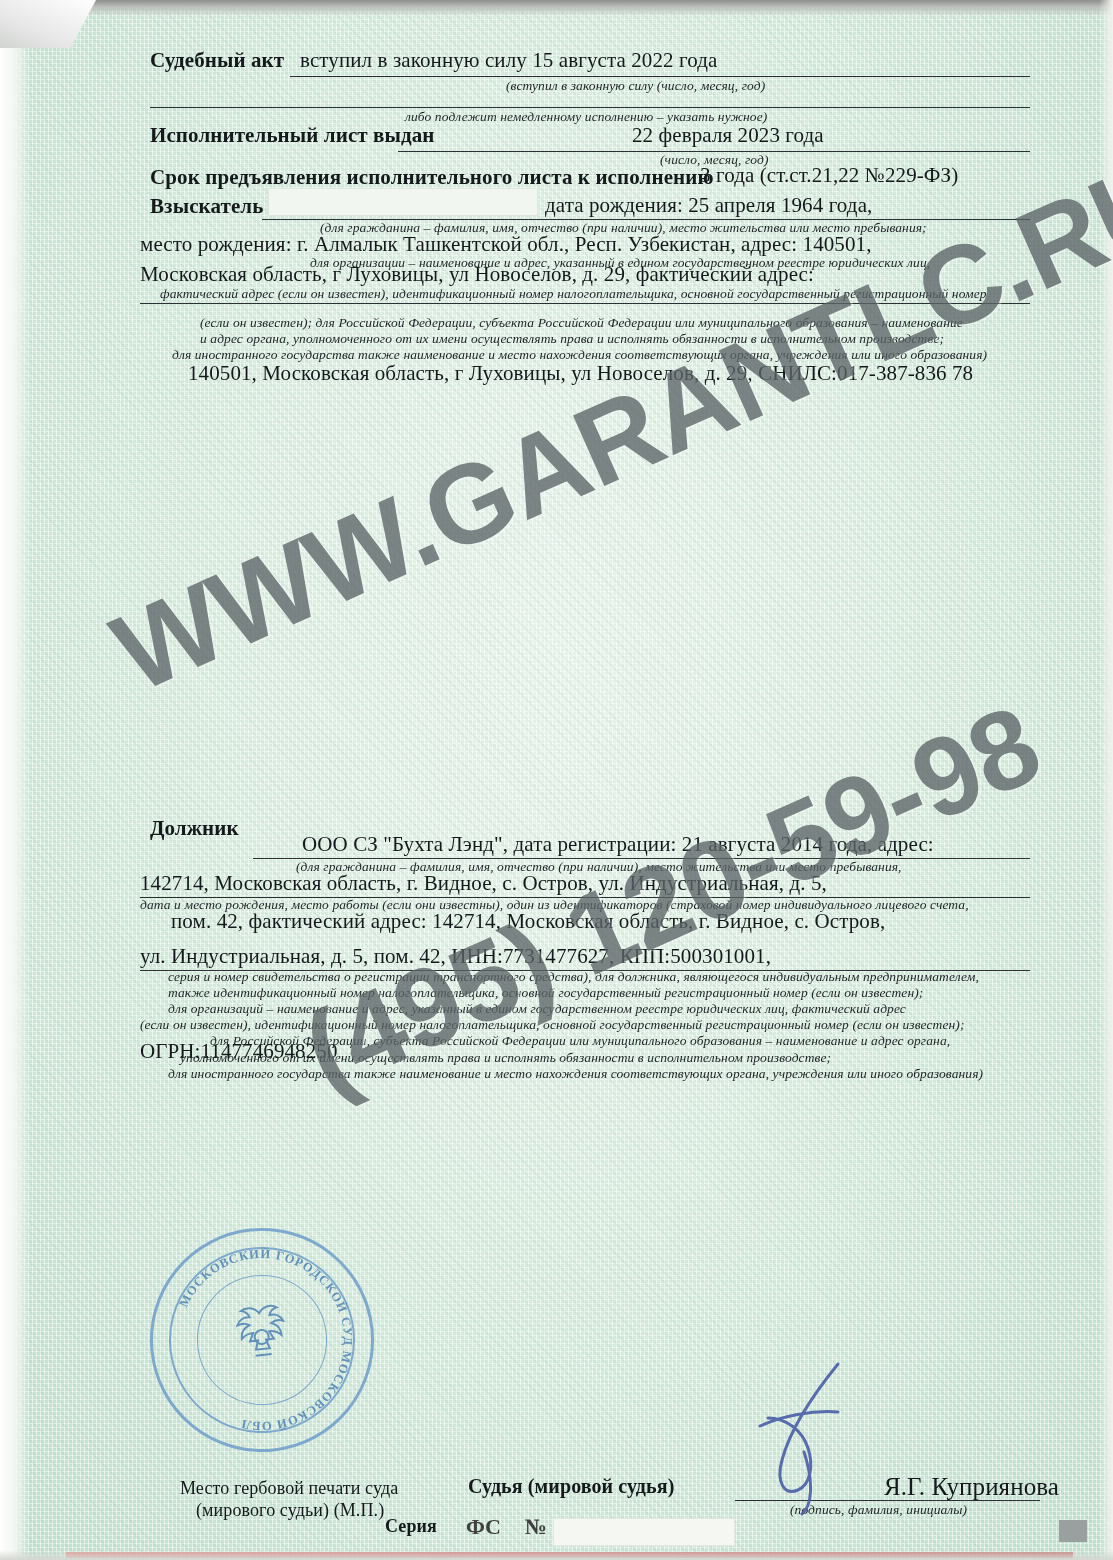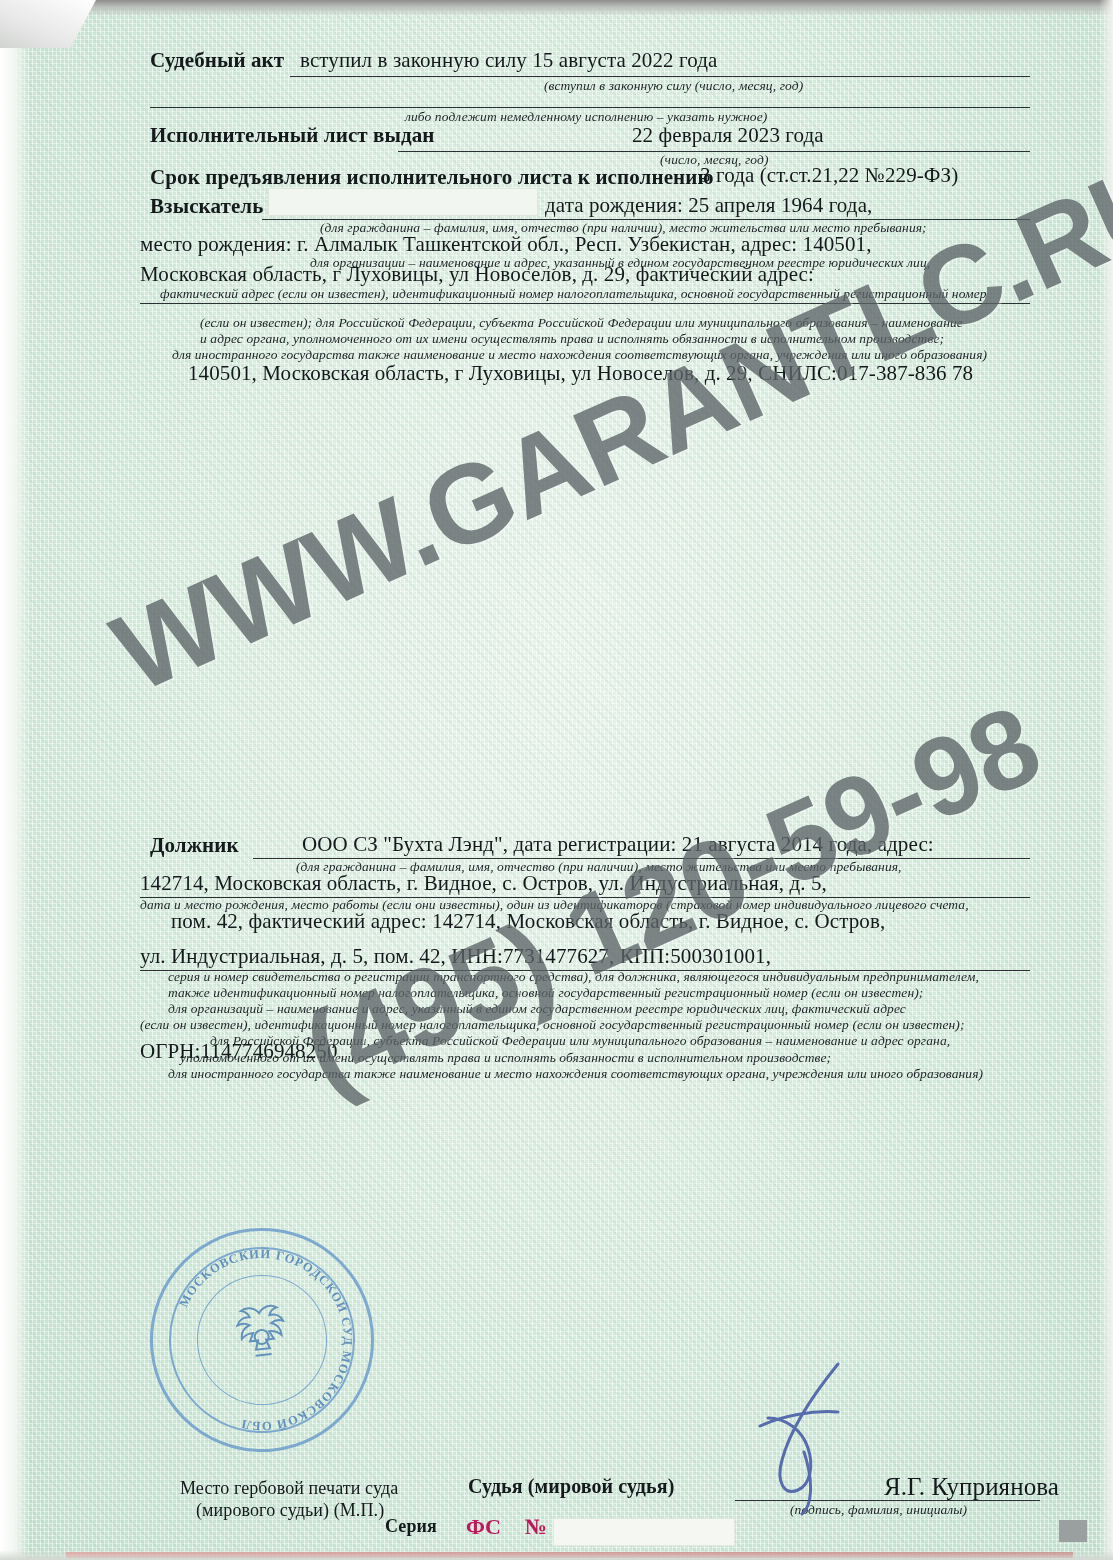--- a/index.html
+++ b/index.html
@@ -204,37 +204,37 @@
   }
   .series-box {
     position: absolute;
     left: 553px; top: 1518px;
     width: 180px; height: 26px;
     background: #f4f7f2;
     border: 1px solid #e2e8e0;
     z-index: 5;
   }
   .red-char {
-    color: #be185d;
+    color: #404040;
     font-weight: bold;
   }
 </style>
 </head>
 <body>
 
 <div id="page">
 
   <div class="sheet"></div>
 
   <div class="doc">
 
     <div class="ln main bold" style="left:150px; top:48px;">Судебный акт</div>
     <div class="ln main" style="left:300px; top:48px;">вступил в законную силу 15 августа 2022 года</div>
     <div class="rule" style="left:290px; top:76px; width:740px;"></div>
-    <div class="ln hint" style="left:544px; top:78px;font-family:Liberation Serif, serif;">(вступил в законную силу (число, месяц, год)</div>
+    <div class="ln hint" style="left:506px; top:78px;font-family:Liberation Serif, serif;">(вступил в законную силу (число, месяц, год)</div>
     <div class="rule" style="left:150px; top:107px; width:880px;"></div>
     <div class="ln hint" style="left:405px; top:109px;">либо подлежит немедленному исполнению – указать нужное)</div>
 
     <div class="ln main bold" style="left:150px; top:123px;">Исполнительный лист выдан</div>
     <div class="ln main" style="left:632px; top:123px;">22 февраля 2023 года</div>
     <div class="rule" style="left:398px; top:151px; width:632px;"></div>
     <div class="ln hint" style="left:660px; top:152px;">(число, месяц, год)</div>
 
     <div class="ln main bold" style="left:150px; top:165px;">Срок предъявления исполнительного листа к исполнению</div>
     <div class="ln main" style="left:700px; top:163px;">3 года (ст.ст.21,22 №229-ФЗ)</div>
@@ -250,21 +250,21 @@
     <div class="ln main" style="left:140px; top:262px;">Московская область, г Луховицы, ул Новоселов, д. 29, фактический адрес:</div>
     <div class="ln hint" style="left:160px; top:286px;">фактический адрес (если он известен), идентификационный номер налогоплательщика, основной государственный регистрационный номер</div>
     <div class="rule" style="left:140px; top:303px; width:890px;"></div>
 
     <div class="ln hint" style="left:200px; top:315px;">(если он известен); для Российской Федерации, субъекта Российской Федерации или муниципального образования – наименование</div>
     <div class="ln hint" style="left:200px; top:331px;">и адрес органа, уполномоченного от их имени осуществлять права и исполнять обязанности в исполнительном производстве;</div>
     <div class="ln hint" style="left:172px; top:347px;">для иностранного государства также наименование и место нахождения соответствующих органа, учреждения или иного образования)</div>
 
     <div class="ln main" style="left:140px; top:361px;margin-left:48px;">140501, Московская область, г Луховицы, ул Новоселов, д. 29, СНИЛС:017-387-836 78</div>
 
-    <div class="ln main bold" style="left:150px; top:833px;">Должник</div>
+    <div class="ln main bold" style="left:150px; top:816px;">Должник</div>
     <div class="ln main" style="left:302px; top:832px;">ООО СЗ "Бухта Лэнд", дата регистрации: 21 августа 2014 года, адрес:</div>
     <div class="rule" style="left:253px; top:858px; width:777px;"></div>
     <div class="ln hint" style="left:296px; top:859px;">(для гражданина – фамилия, имя, отчество (при наличии), место жительства или место пребывания,</div>
 
     <div class="ln main" style="left:140px; top:871px;">142714, Московская область, г. Видное, с. Остров, ул. Индустриальная, д. 5,</div>
     <div class="rule" style="left:140px; top:897px; width:890px;"></div>
     <div class="ln hint" style="left:140px; top:897px;">дата и место рождения, место работы (если они известны), один из идентификаторов (страховой номер индивидуального лицевого счета,</div>
 
     <div class="ln main" style="left:140px; top:909px;margin-left:31px;">пом. 42, фактический адрес: 142714, Московская область, г. Видное, с. Остров,</div>
 

